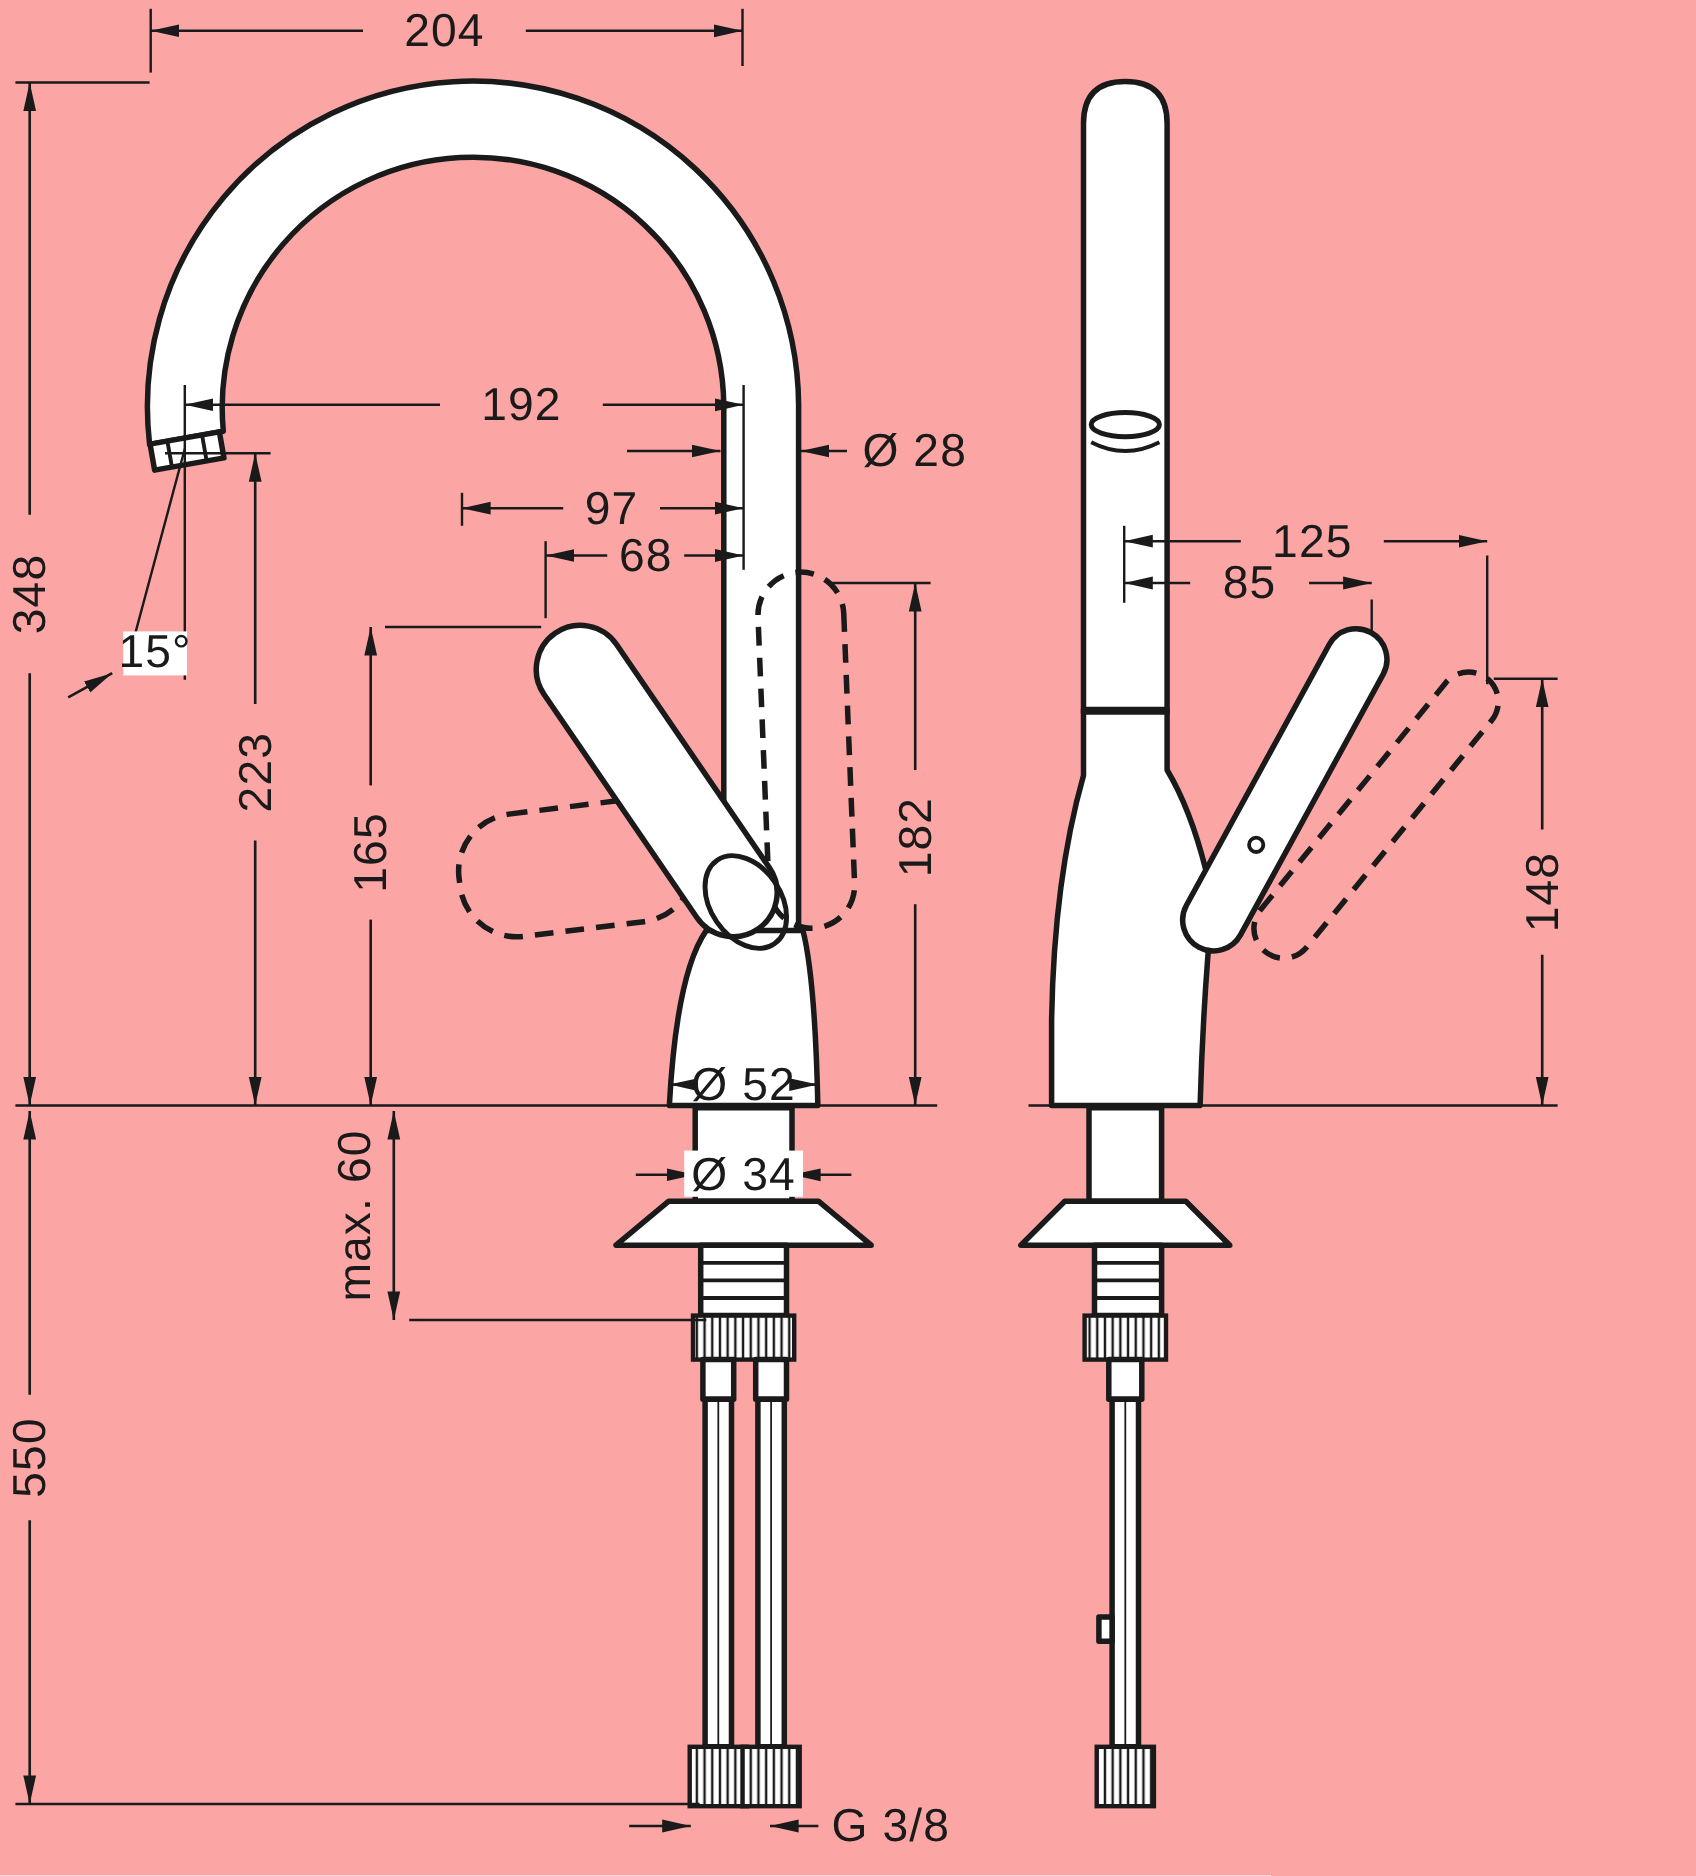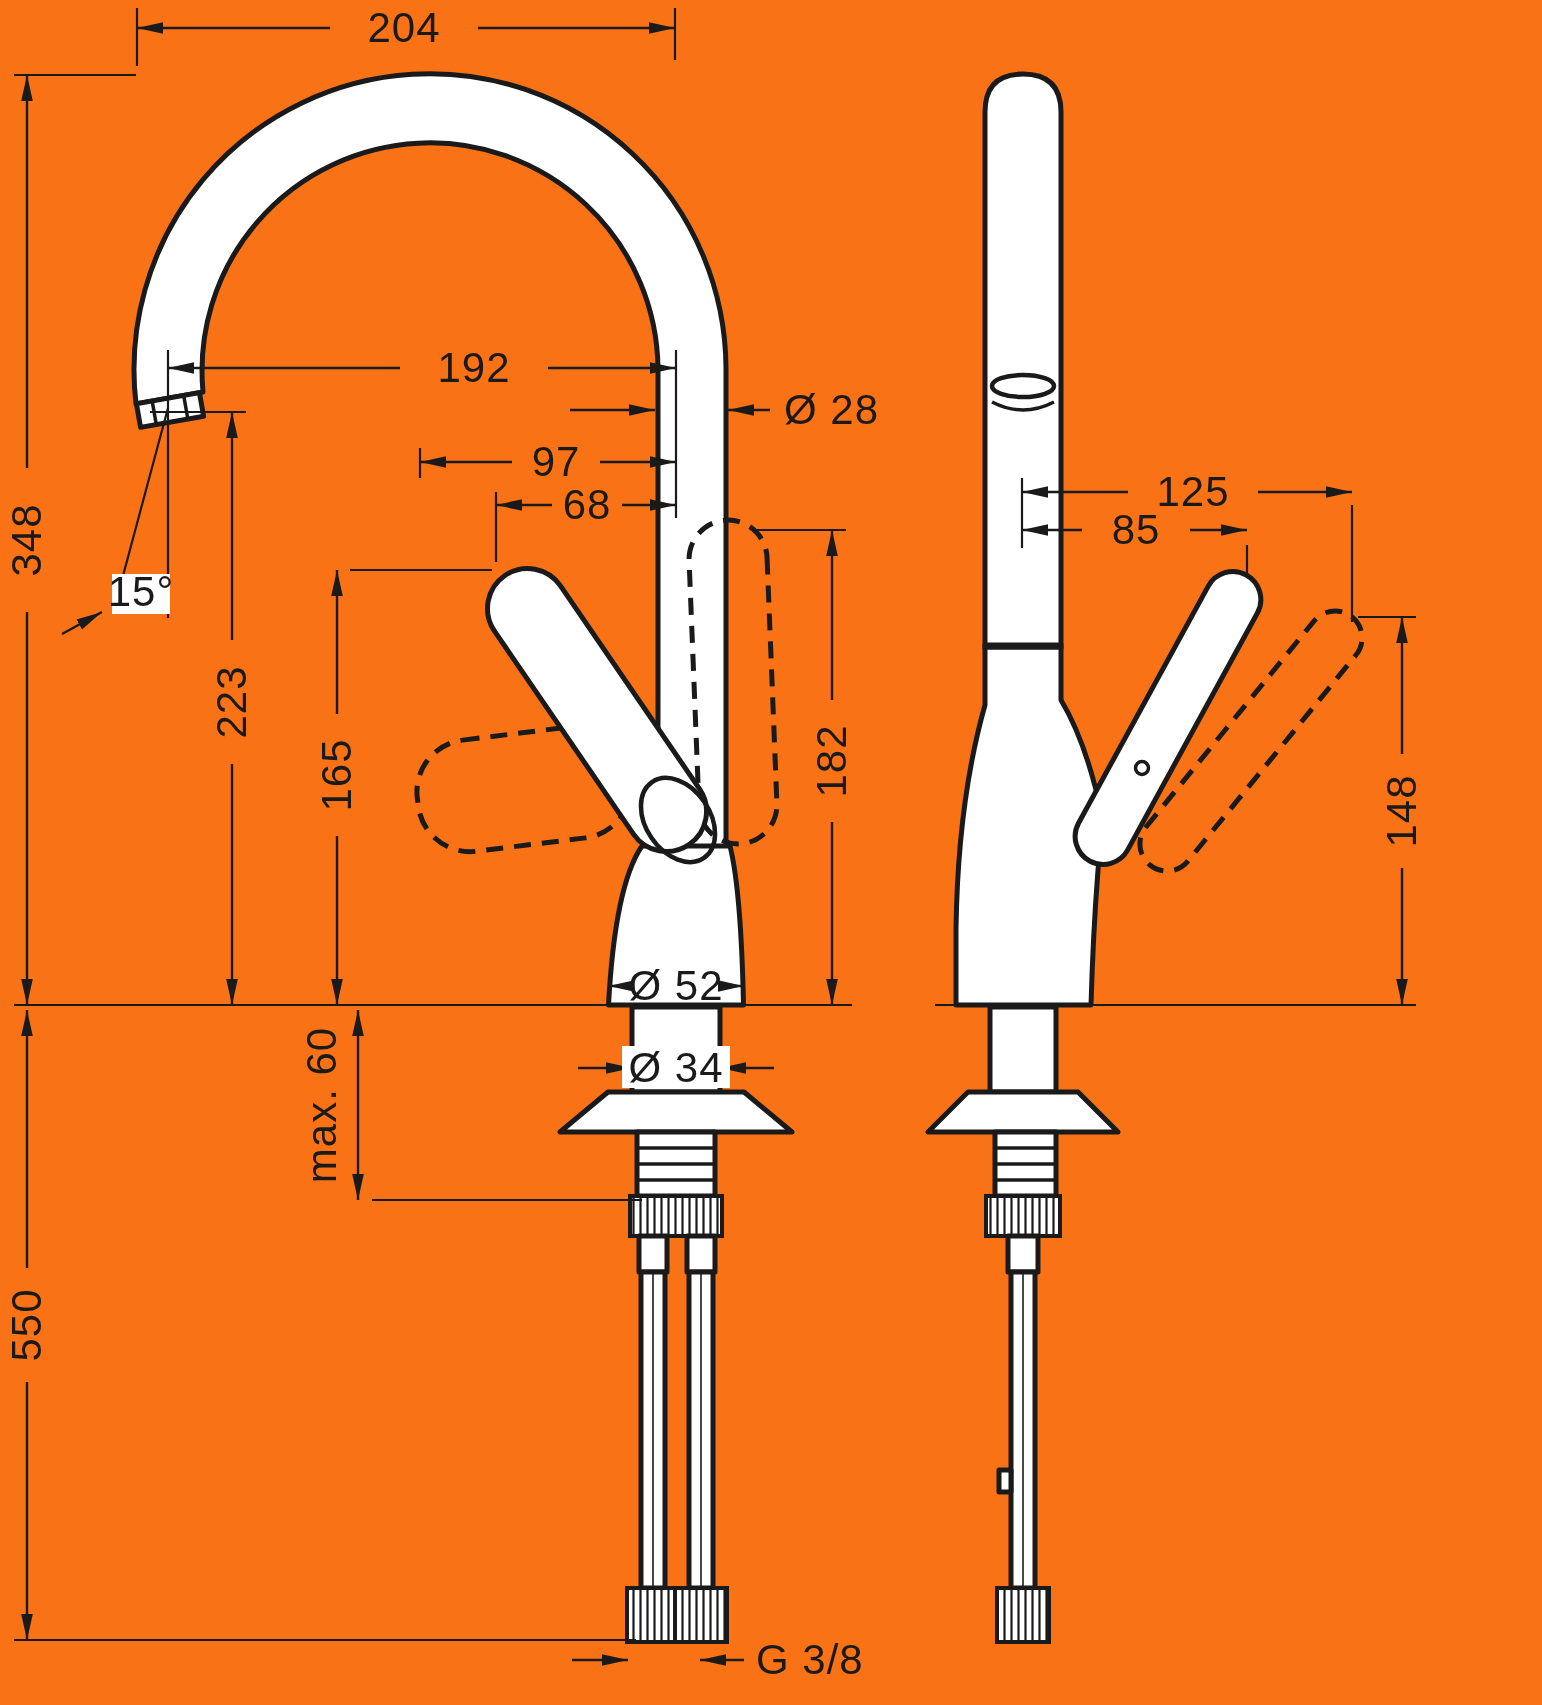--- a/index.html
+++ b/index.html
@@ -1,16 +1,16 @@
 <!DOCTYPE html>
 <html><head>
 <meta charset="utf-8">
 <style>
   html,body{margin:0;padding:0;background:#ffffff;}
-  .canvas{width:1542px;height:1705px;position:relative;background:#f97316;}
+  .canvas{width:1542px;height:1705px;position:relative;background:#fca5a5;}
   svg{display:block;}
   .outline{fill:#ffffff;stroke:#1a1a1a;stroke-width:5;stroke-linejoin:round;}
   .outline-n{fill:none;stroke:#1a1a1a;stroke-width:4.5;stroke-linejoin:round;}
   .detail{fill:none;stroke:#1a1a1a;stroke-width:3.5;}
   .dashed{fill:none;stroke:#1a1a1a;stroke-width:5;stroke-dasharray:17 11;stroke-linejoin:round;}
   .dim{fill:none;stroke:#1a1a1a;stroke-width:2.4;}
   .ext{fill:none;stroke:#1a1a1a;stroke-width:2.2;}
   .hairline{fill:none;stroke:#1a1a1a;stroke-width:1.6;}
   .dim-text{font-family:"Liberation Sans",sans-serif;font-size:42px;fill:#1a1a1a;letter-spacing:1px;}
   .bg{fill:#ffffff;stroke:none;}

